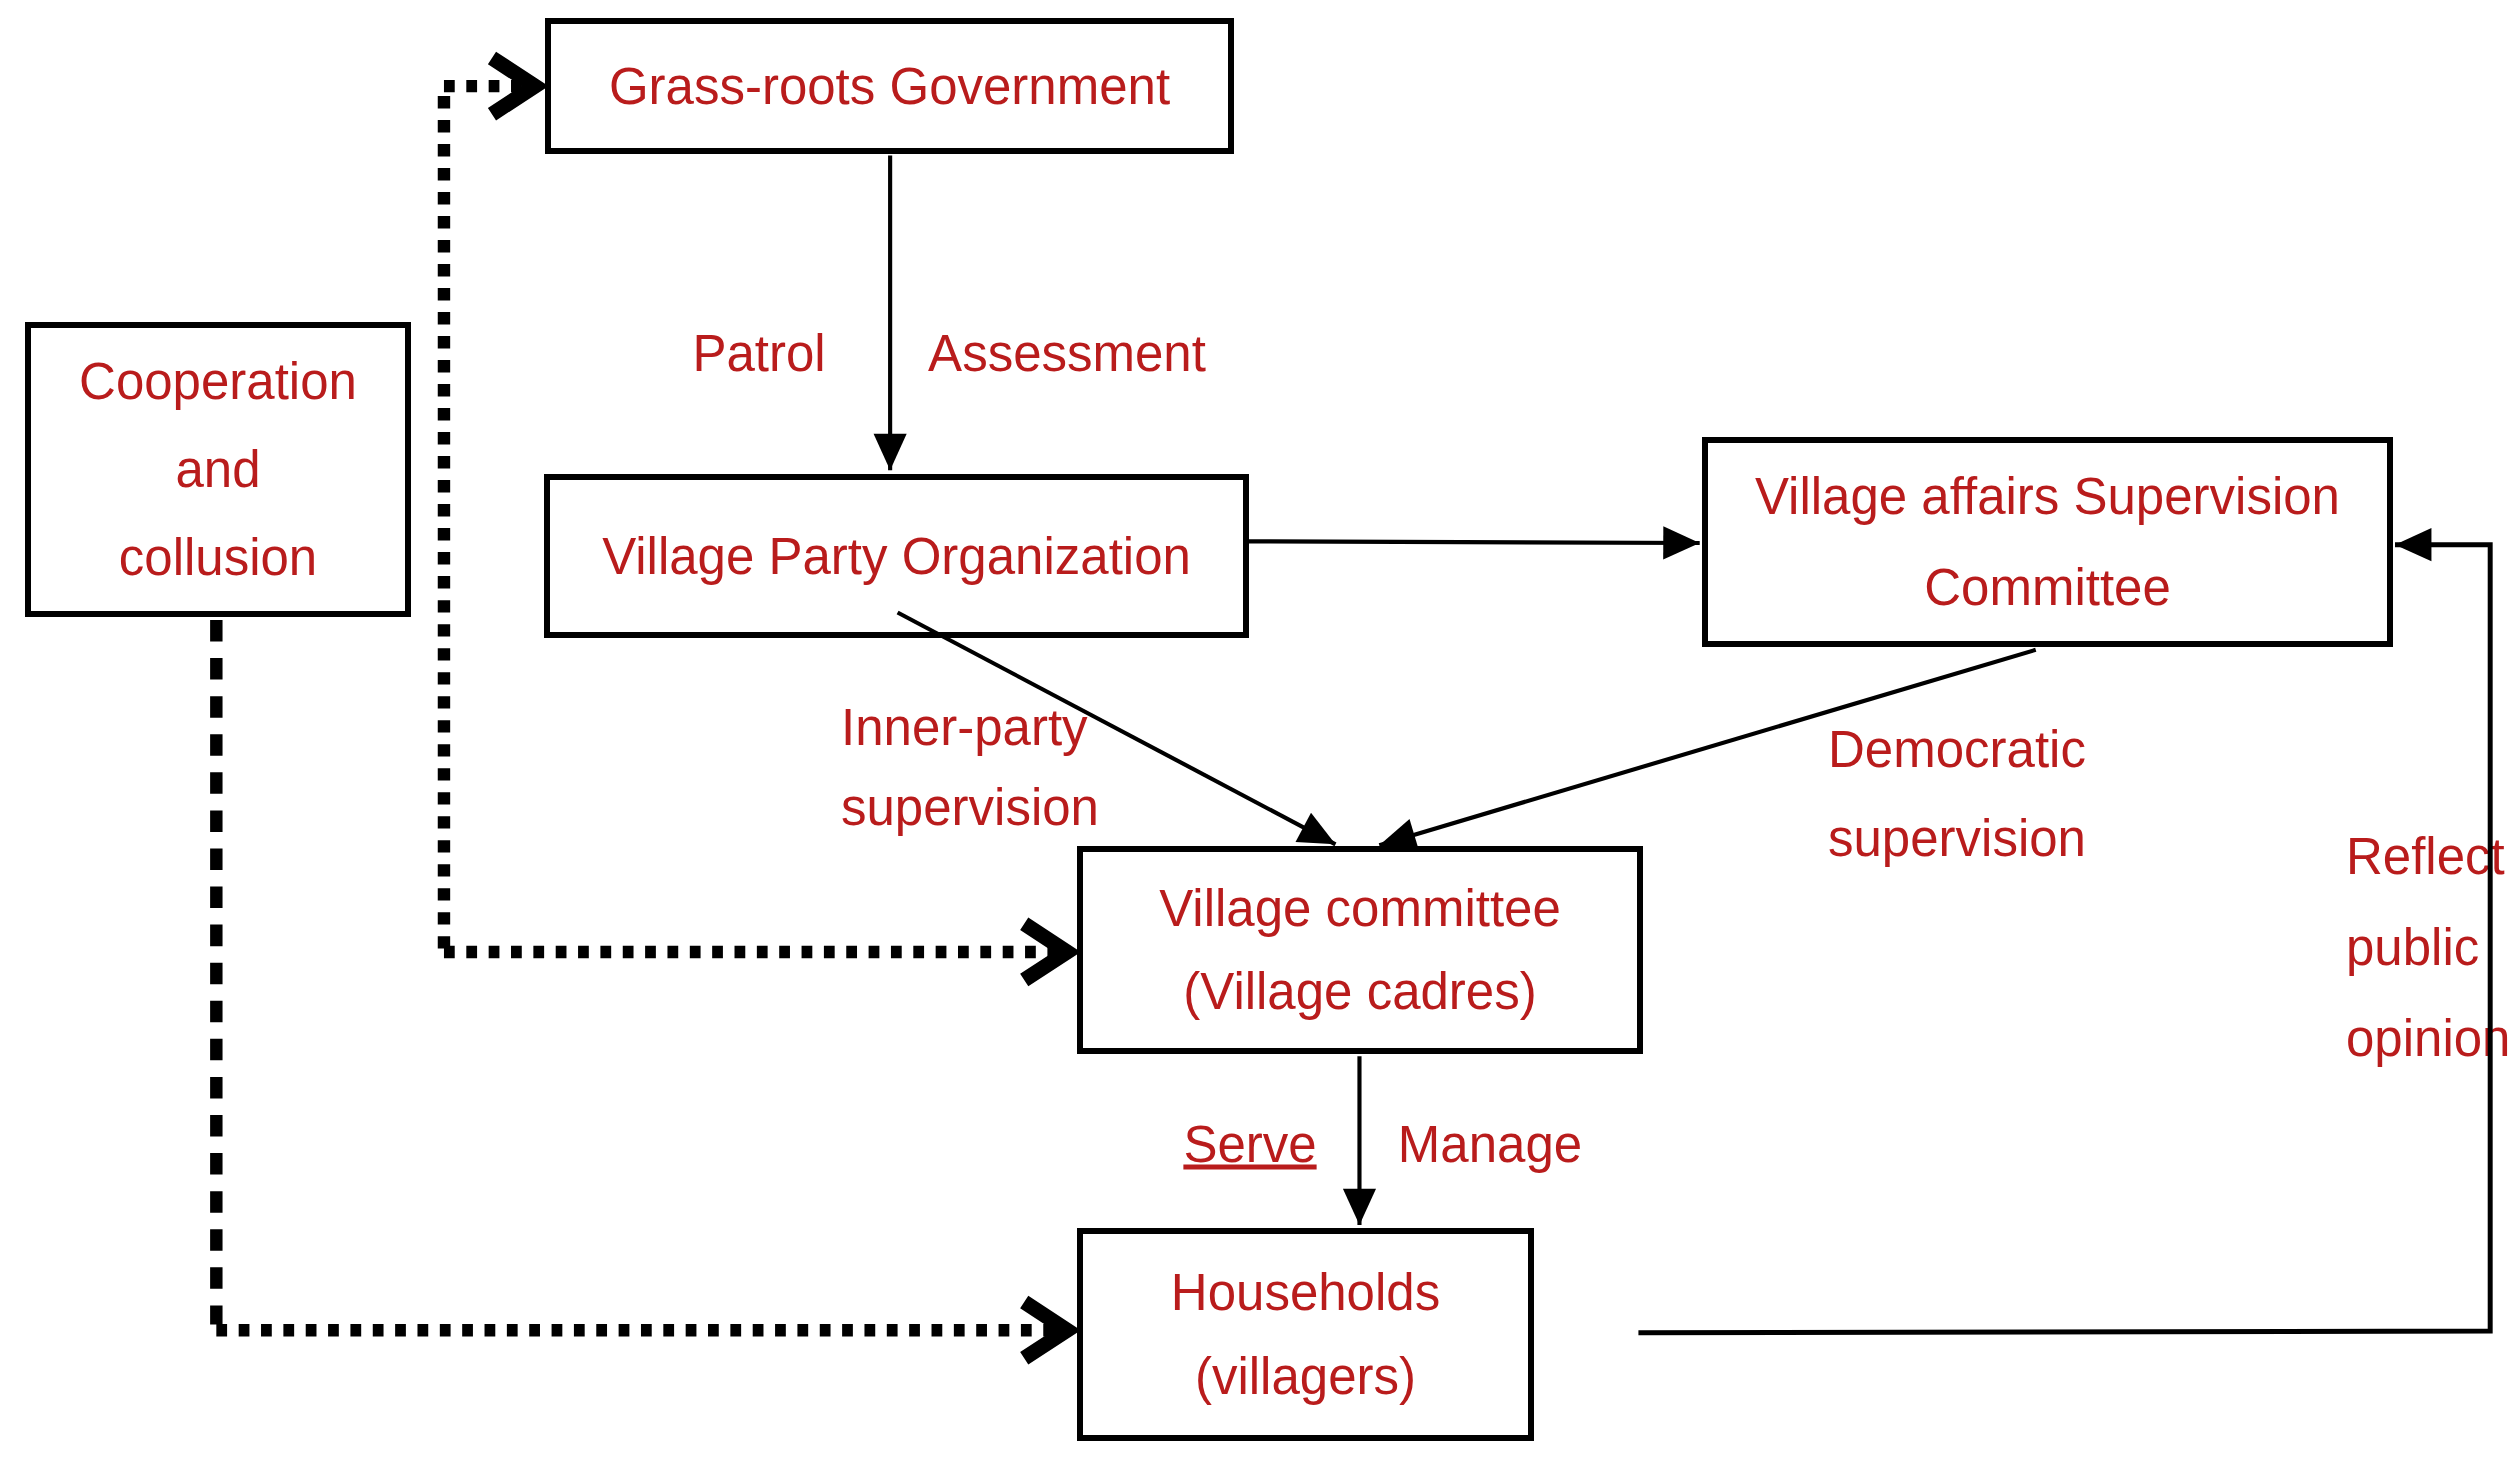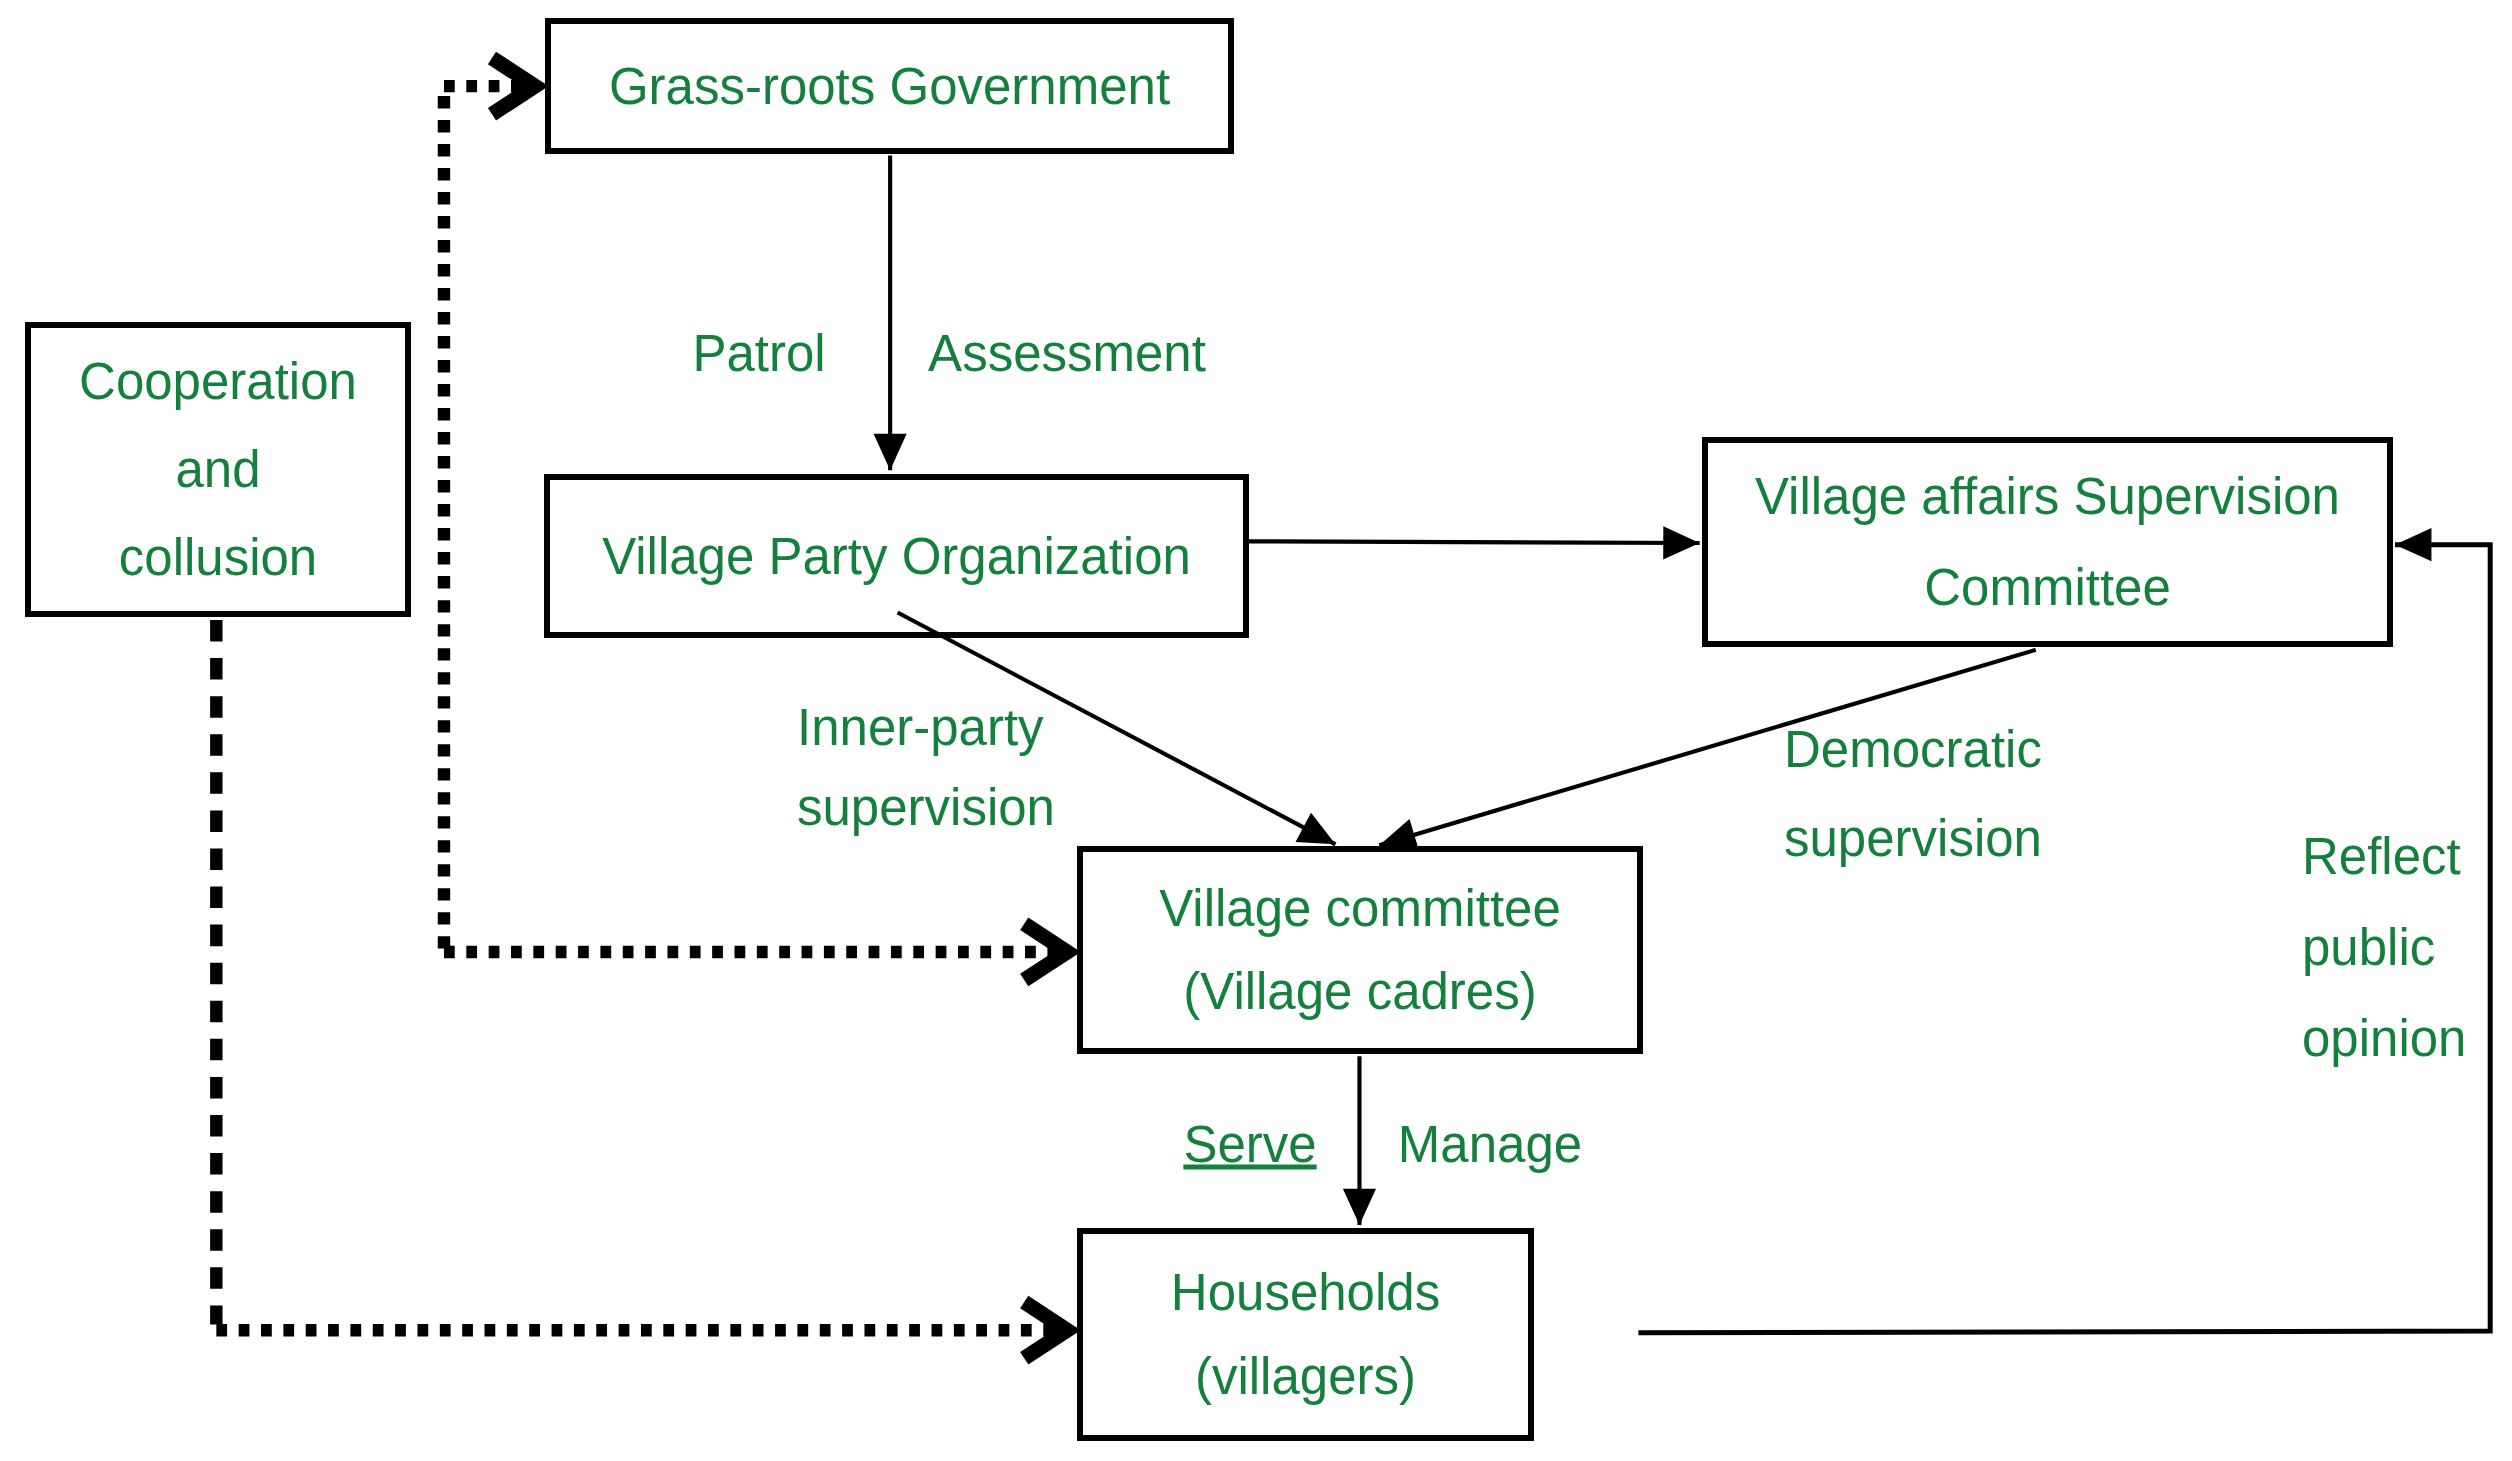--- a/index.html
+++ b/index.html
@@ -6,21 +6,21 @@
     margin: 0;
     padding: 0;
     background: #ffffff;
   }
   #canvas {
     position: relative;
     width: 2512px;
     height: 1461px;
     background: #ffffff;
     font-family: "Liberation Sans", sans-serif;
-    color: #15803d;
+    color: #b91c1c;
     overflow: hidden;
   }
   .box {
     position: absolute;
     border: 6.6px solid #000000;
     background: #ffffff;
     box-sizing: border-box;
     display: flex;
     flex-direction: column;
     align-items: center;
@@ -46,21 +46,21 @@
     white-space: nowrap;
     z-index: 3;
   }
   .center-anchor { transform: translate(-50%, -50%); }
 
   #label-patrol     { left: 759px;  top: 353px; }
   #label-assessment { left: 1067px; top: 353px; }
   #label-serve      { left: 1250px; top: 1144px; text-decoration: underline; }
   #label-manage     { left: 1490px; top: 1144px; }
 
-  .label-block { position: absolute; font-size: 51px; white-space: nowrap; z-index: 3; }
+  .label-block { position: absolute; font-size: 51px; white-space: nowrap; z-index: 3; margin-left: 44px; }
   .label-block span { display: block; }
   #label-inner-party { left: 797px;  top: 688px;  line-height: 80px; }
   #label-democratic  { left: 1784px; top: 705px;  line-height: 89px; }
   #label-reflect     { left: 2302px; top: 811px;  line-height: 91px; }
 
   #connector-layer {
     position: absolute;
     left: 0; top: 0;
     width: 2512px;
     height: 1461px;

